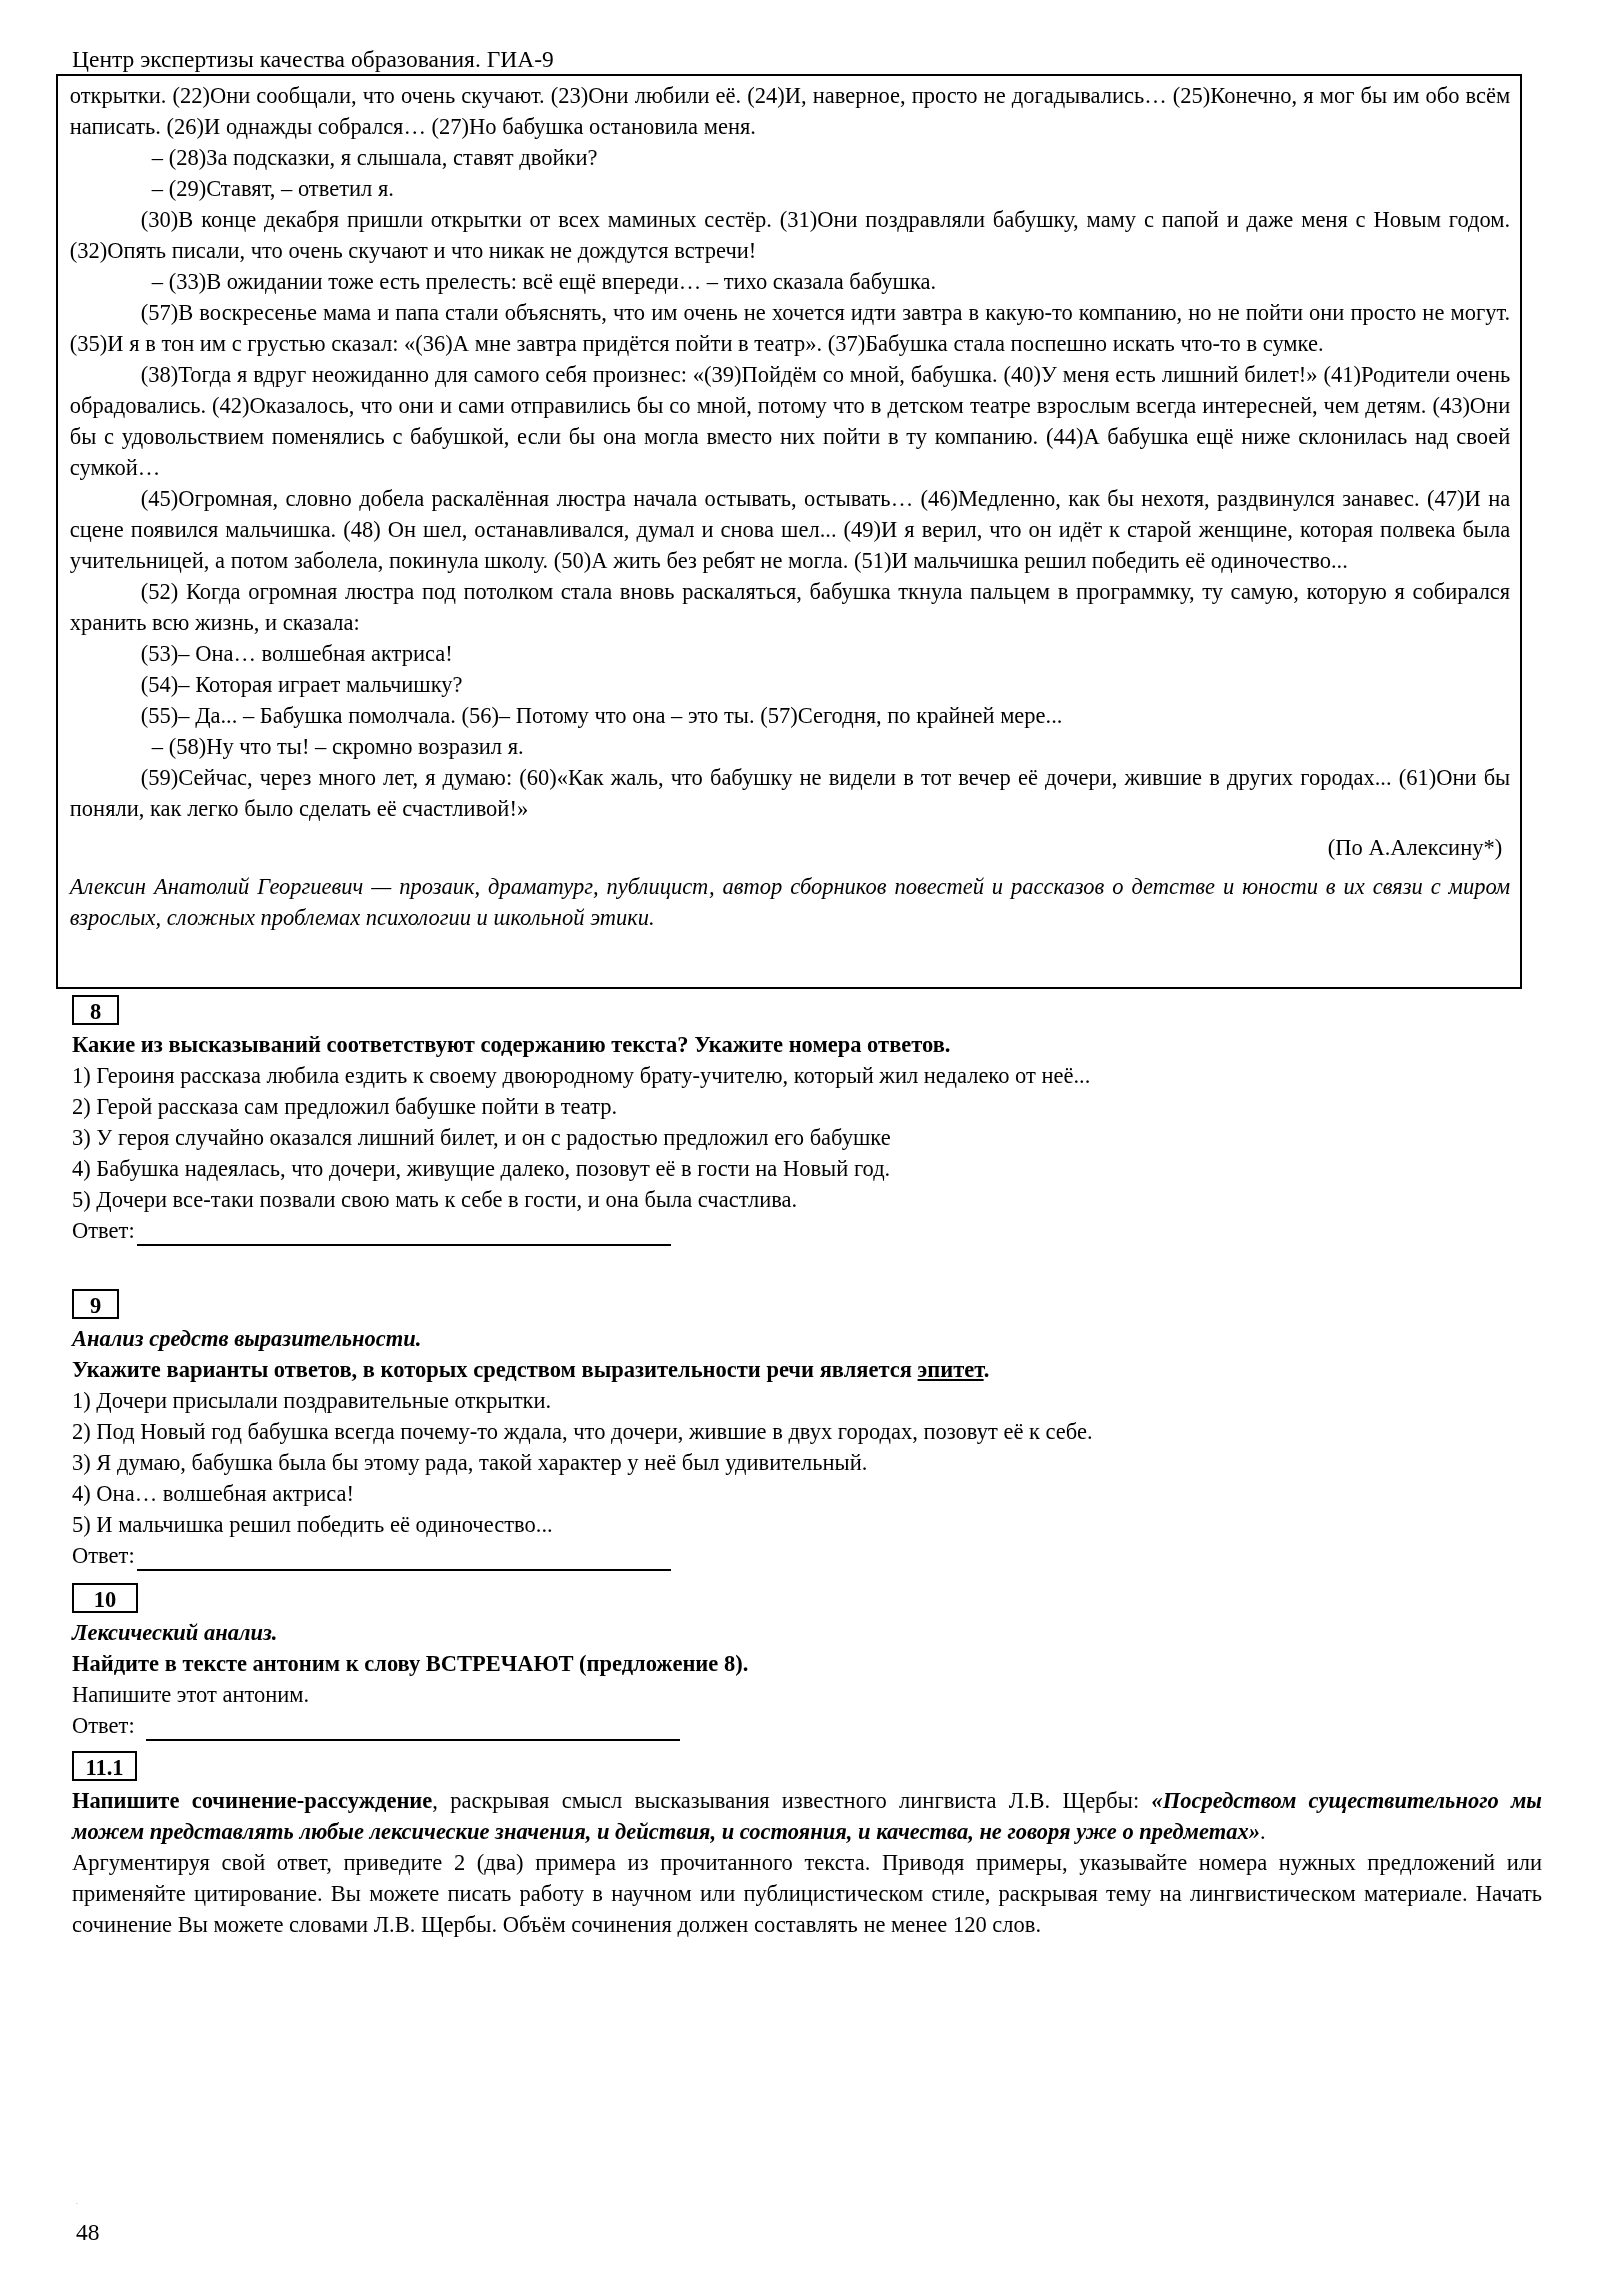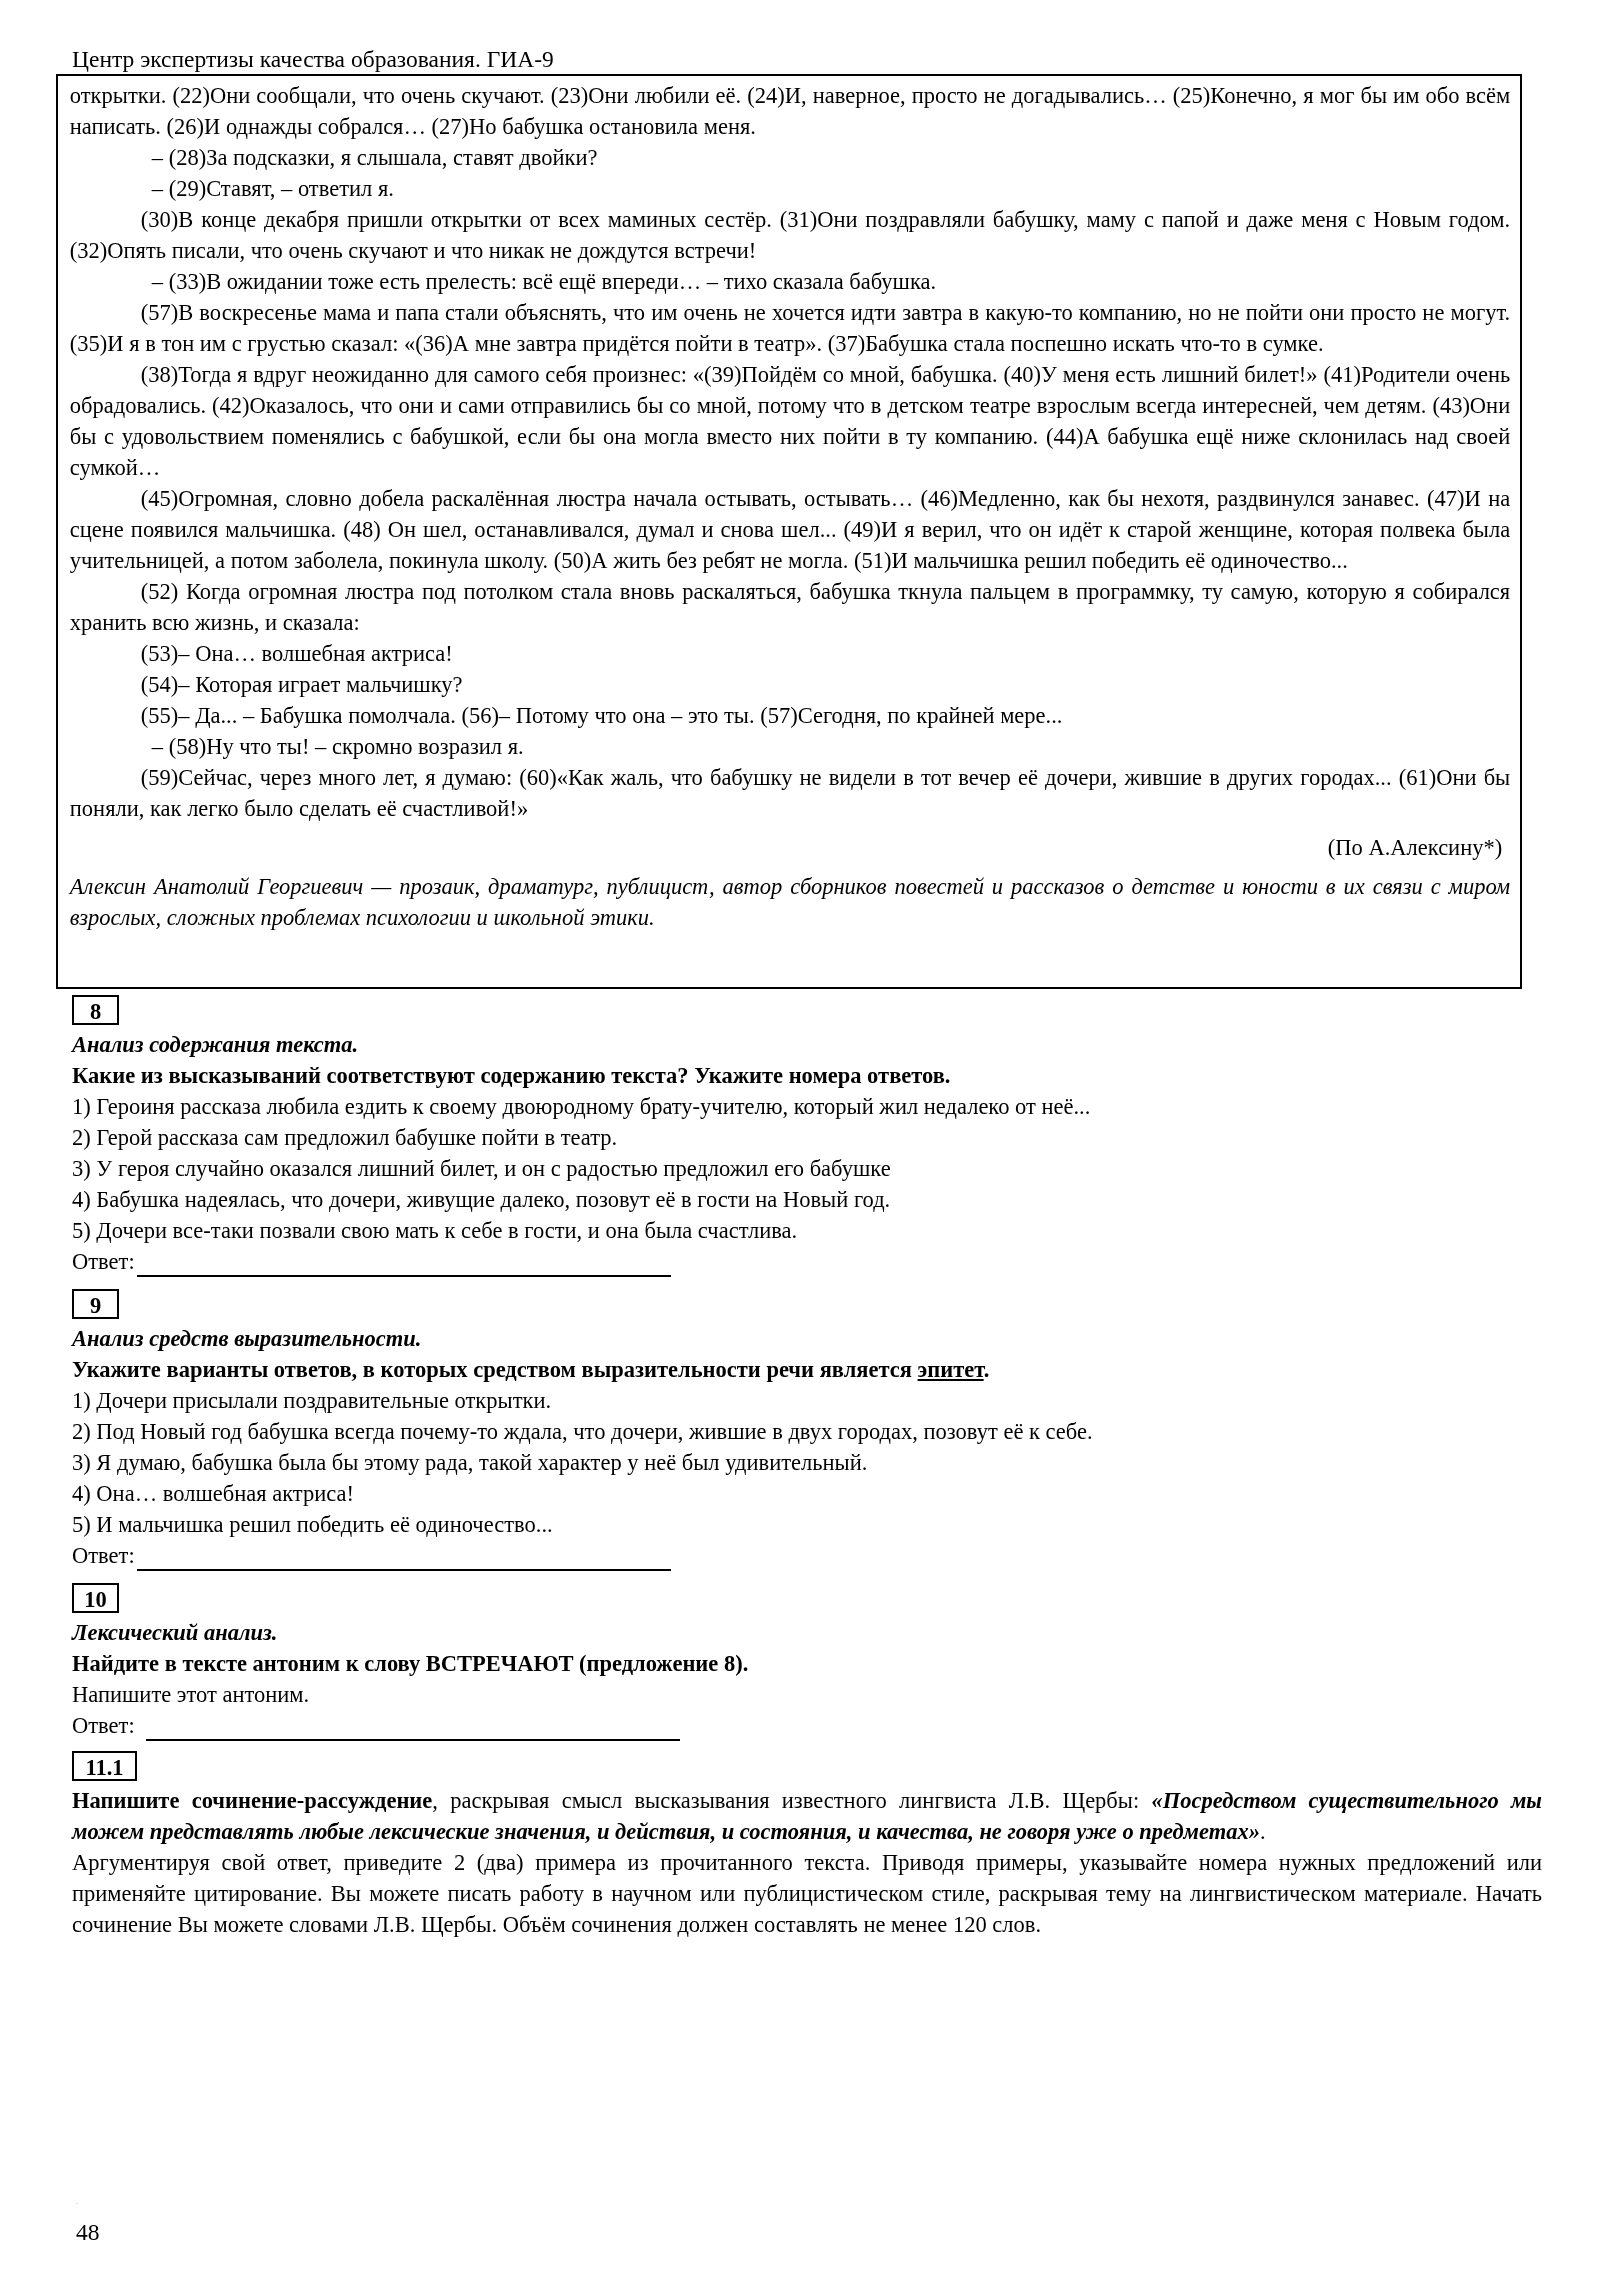--- a/index.html
+++ b/index.html
@@ -53,21 +53,20 @@
       <p class="p ind1">(55)– Да... – Бабушка помолчала. (56)– Потому что она – это ты. (57)Сегодня, по крайней мере...</p>
       <p class="p ind-dash">– (58)Ну что ты! – скромно возразил я.</p>
       <p class="p ind1">(59)Сейчас, через много лет, я думаю: (60)«Как жаль, что бабушку не видели в тот вечер её дочери, жившие в других городах... (61)Они бы поняли, как легко было сделать её счастливой!»</p>
     </div>
   <p class="attr">(По А.Алексину*)</p>
   <p class="bio">Алексин Анатолий Георгиевич — прозаик, драматург, публицист, автор сборников повестей и рассказов о детстве и юности в их связи с миром взрослых, сложных проблемах психологии и школьной этики.</p>
 </div>
 
 <div class="task" style="top:995px;">
   <span class="numbox" style="width:47px;">8</span>
-  <p class="t-italic">Анализ содержания текста.</p>
   <p class="t-bold">Какие из высказываний соответствуют содержанию текста? Укажите номера ответов.</p>
   <p class="line">1) Героиня рассказа любила ездить к своему двоюродному брату-учителю, который жил недалеко от неё...</p>
   <p class="line">2) Герой рассказа сам предложил бабушке пойти в театр.</p>
   <p class="line">3) У героя случайно оказался лишний билет, и он с радостью предложил его бабушке</p>
   <p class="line">4) Бабушка надеялась, что дочери, живущие далеко, позовут её в гости на Новый год.</p>
   <p class="line">5) Дочери все-таки позвали свою мать к себе в гости, и она была счастлива.</p>
   <p class="answer">
     <span>Ответ:</span>
     <span class="answer-line"></span>
   </p>
@@ -82,21 +81,21 @@
   <p class="line">3) Я думаю, бабушка была бы этому рада, такой характер у неё был удивительный.</p>
   <p class="line">4) Она… волшебная актриса!</p>
   <p class="line">5) И мальчишка решил победить её одиночество...</p>
   <p class="answer">
     <span>Ответ:</span>
     <span class="answer-line"></span>
   </p>
 </div>
 
 <div class="task" style="top:1583px;">
-  <span class="numbox" style="width:47px;">10</span>
+  <span class="numbox" style="width:66px;">10</span>
   <p class="t-italic">Лексический анализ.</p>
   <p class="t-bold">Найдите в тексте антоним к слову ВСТРЕЧАЮТ (предложение 8).</p>
   <p class="line">Напишите этот антоним.</p>
   <p class="answer">
     <span>Ответ:</span>
     <span class="answer-line" style="margin-left:11.8px;"></span>
   </p>
 </div>
 
 <div class="task" style="top:1751px;">

